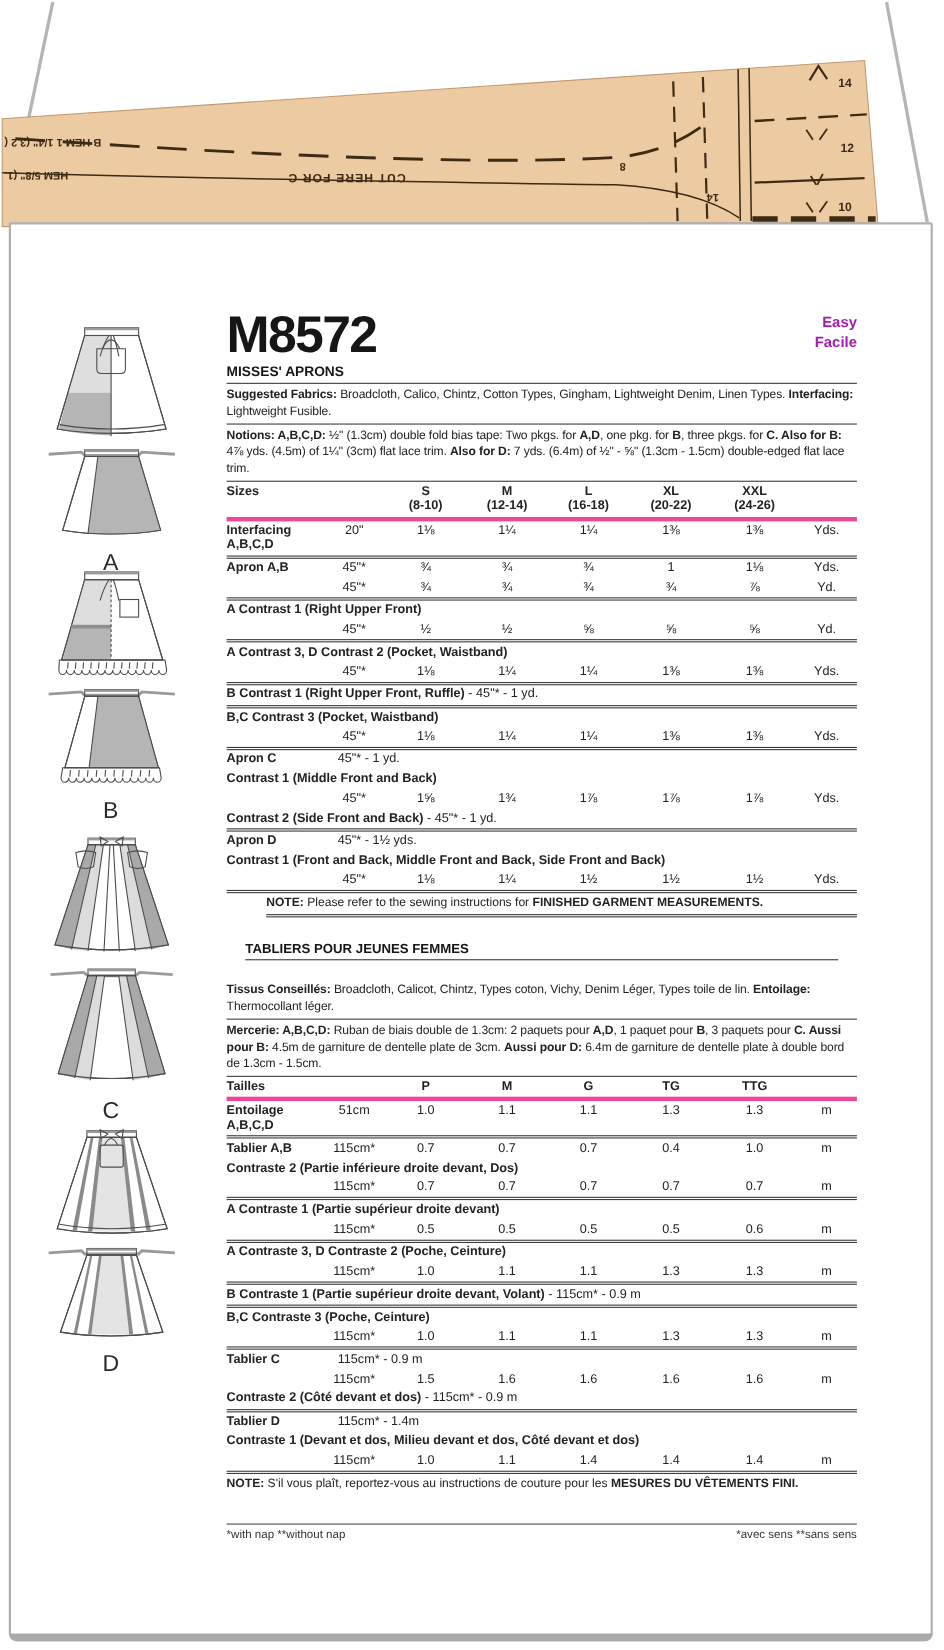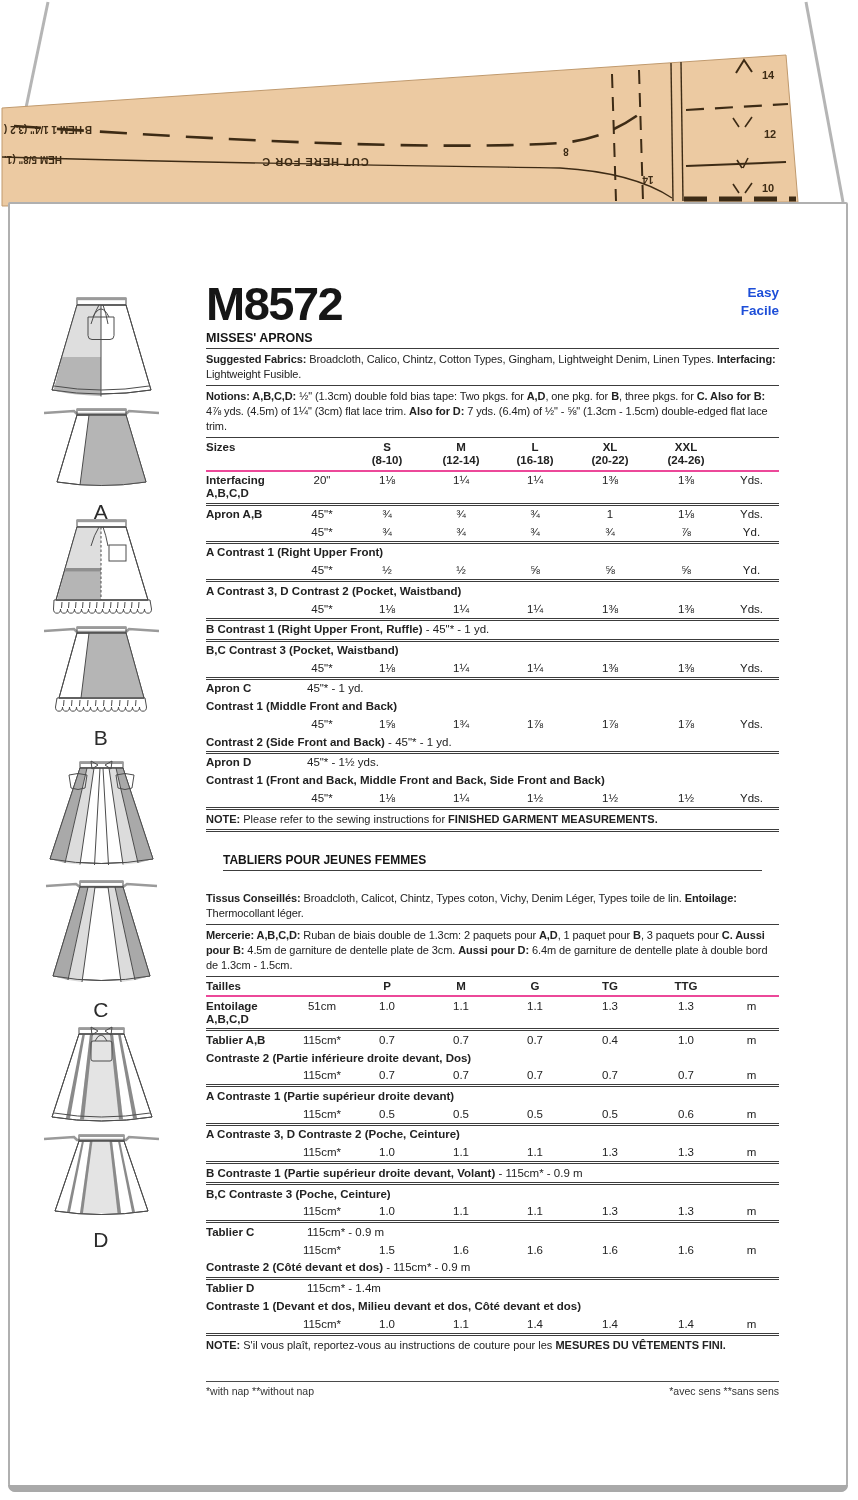--- a/index.html
+++ b/index.html
@@ -21,38 +21,38 @@
   }
   
   .views{position:absolute;left:10px;top:0;width:162px;}
   .viewblock{position:absolute;left:0;width:162px;display:flex;flex-direction:column;align-items:center;gap:6px;}
   .view-a{top:92px;} .view-b{top:314px;} .view-c{top:556px;} .view-d{top:822px;}
   .viewletter{font-size:21px;color:#2b2b2b;letter-spacing:.5px;margin-top:2px;}
   
   .content{position:absolute;left:196px;top:76px;width:573px;}
   .hdr{display:flex;justify-content:space-between;align-items:flex-start;}
   .pattern-no{font-size:47px;font-weight:800;letter-spacing:-1.5px;line-height:1;margin:0;color:#161616;}
-  .difficulty{text-align:right;font-weight:bold;font-size:13.5px;line-height:1.35;margin-top:4px;color:#1d4ed8;}
+  .difficulty{text-align:right;font-weight:bold;font-size:13.5px;line-height:1.35;margin-top:4px;color:#a21caf;}
   .doc-title{font-size:12.5px;font-weight:bold;margin:4px 0 0 0;padding-bottom:3px;color:#161616;}
   .para{font-size:11px;line-height:1.33;letter-spacing:-.1px;margin:0;
         border-top:1px solid #3c3c3c;padding:3px 0 4px;}
   
   .vtable{border-top:1px solid #3c3c3c;font-size:11.5px;}
   .trow{display:grid;grid-template-columns:88px 56px 74px 74px 74px 76px 76px 1fr;
         align-items:start;padding:2.5px 0 2px;line-height:1.15;}
-  .thead{border-bottom:2px solid #ec4899;padding:3px 0 2px;}
+  .thead{border-bottom:4px solid #ec4899;padding:3px 0 2px;}
   .thead .tval{font-weight:bold;}
   .tlabel{font-weight:bold;}
   .tspec,.tval,.tunit{text-align:center;}
   .rule{border-bottom:3px double #3c3c3c;}
   .tspan{grid-column:1/-1;}
   .tspan .sfx{font-weight:normal;}
   .pad{grid-column:2/-1;padding-left:13px;}
   .note{font-size:11px;margin:0;padding:3px 0 4px;}
-  .note-en{border-bottom:3px double #3c3c3c;}
+  .note-en{border-bottom:3px double #3c3c3c;margin-left:36px;}
   .fr-title{font-size:12px;font-weight:bold;margin:17px;padding:3.5px 0;border-bottom:1px solid #3c3c3c;color:#161616;}
   .footline{border-top:1px solid #4a4a4a;margin-top:26px;padding-top:3px;
             display:flex;justify-content:space-between;font-size:10.5px;color:#333;}
   
   .tissue-svg{position:absolute;left:0;top:0;}
   .tissue-text{font-family:"Liberation Sans",sans-serif;font-weight:bold;fill:#3d2b15;}
   svg .ln{stroke:#4c4c4c;stroke-width:1;fill:none;}
 </style>
 </head>
 <body>

